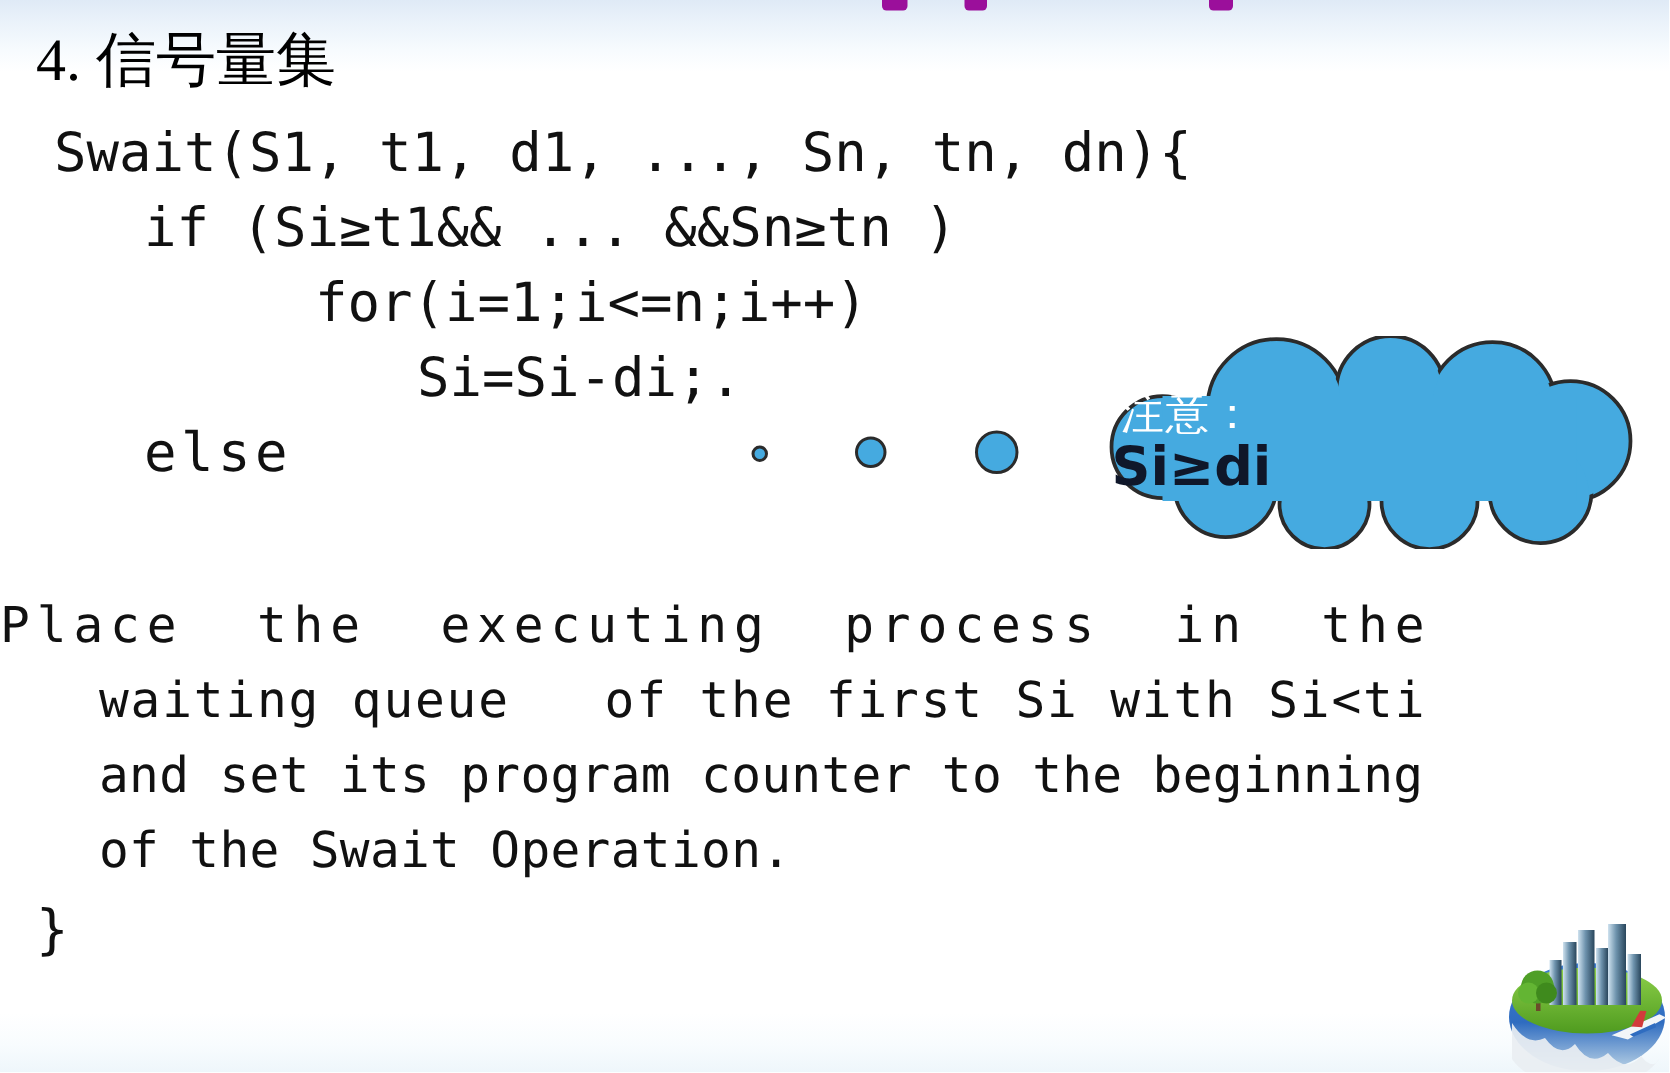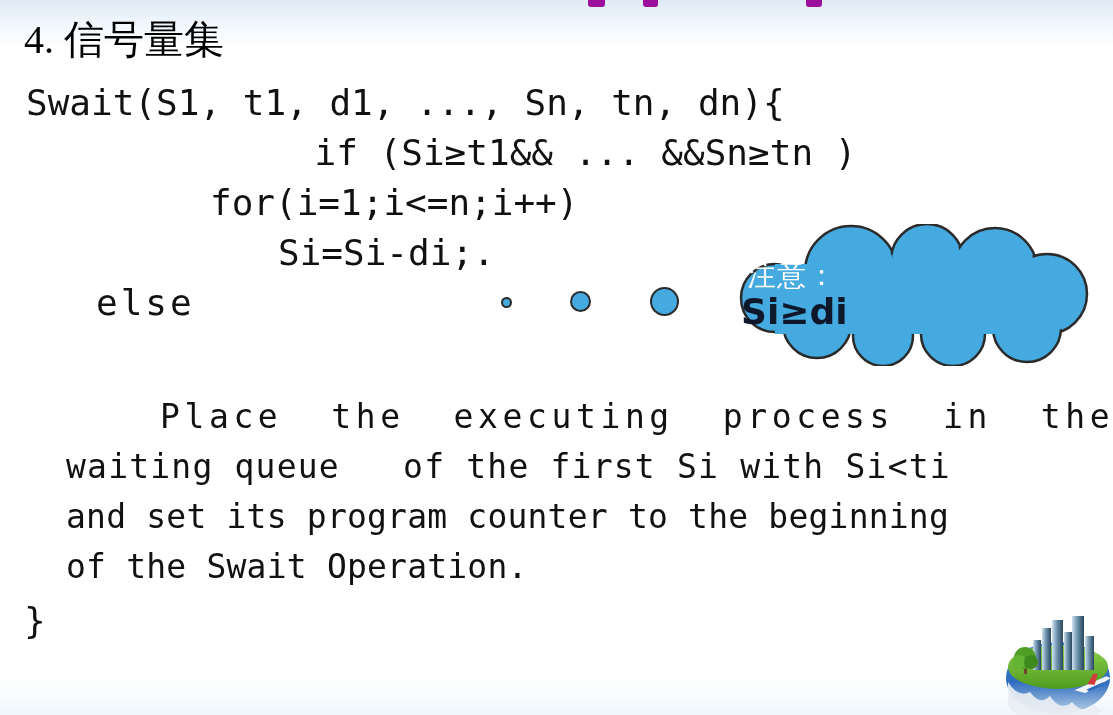--- a/index.html
+++ b/index.html
@@ -60,42 +60,42 @@
     width: 1113px;
   }
   .code-line {
     font-family: "DejaVu Sans Mono", "Liberation Mono", monospace;
     font-size: 36px;
     line-height: 50px;
     color: #111111;
     white-space: pre;
     margin: 0;
   }
-  .ln-signature { padding-left: 26px; }
-  .ln-if        { padding-left: 58px; text-align: center; }
+  .ln-signature { padding-left: 36px; }
+  .ln-if        { padding-left: 96px; }
   .ln-for       { padding-left: 210px; }
   .ln-assign    { padding-left: 278px; }
   .ln-else      { padding-left: 96px; letter-spacing: 3px; }
   .ln-brace     { padding-left: 24px; }
 
   .para {
     position: absolute;
     left: 0;
     top: 392px;
     width: 1113px;
   }
   .para-line {
     font-family: "DejaVu Sans Mono", "Liberation Mono", monospace;
     font-size: 33px;
     line-height: 50px;
     color: #111111;
     white-space: pre;
     margin: 0;
   }
-  .pl-1 { padding-left: 160px; letter-spacing: 4.6px; }
+  .pl-1 { letter-spacing: 4.6px; }
   .pl-2 { padding-left: 66px;  letter-spacing: 1.2px; }
   .pl-3 { padding-left: 66px;  letter-spacing: 0.2px; }
   .pl-4 { padding-left: 66px;  letter-spacing: 0.2px; }
 
   .closing-brace {
     position: absolute;
     left: 0;
     top: 596px;
   }
 

